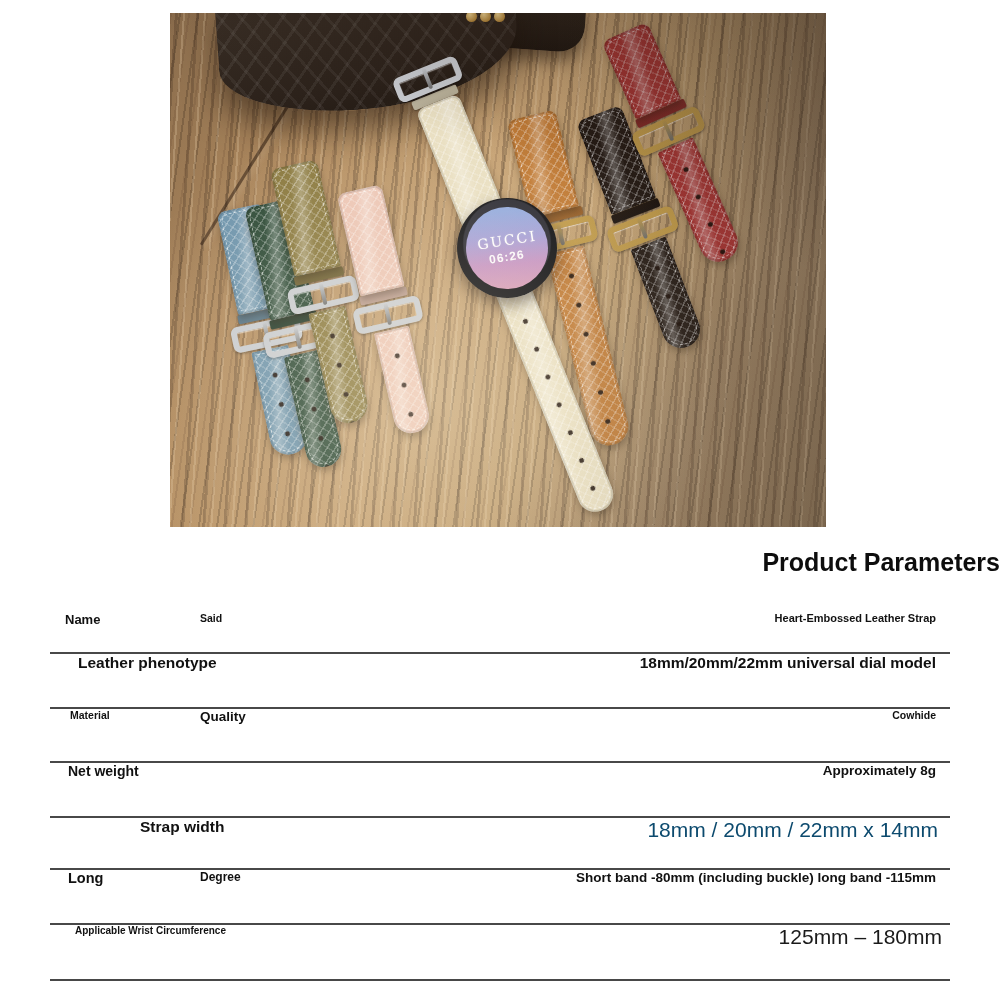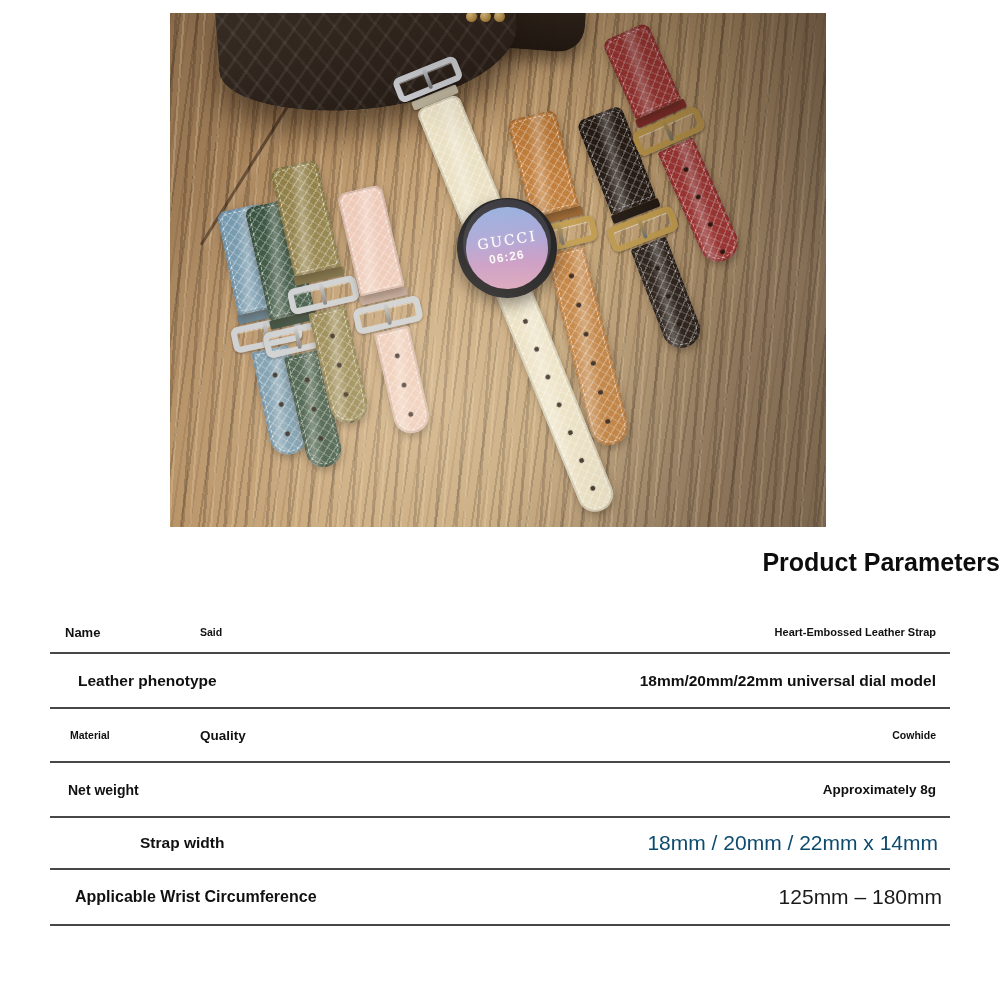--- a/index.html
+++ b/index.html
@@ -95,31 +95,31 @@
   }
   .watch-brand{color:#fff;font-family:"DejaVu Serif",serif;font-size:14px;letter-spacing:2px;
     transform:rotate(-9deg);text-shadow:0 0 2px rgba(255,255,255,.35);}
   .watch-time{color:#fff;font-size:12px;font-weight:bold;letter-spacing:1px;margin-top:2px;
     transform:rotate(-9deg);opacity:.95;}
 
   
   .title{position:absolute;top:548px;left:0;width:1000px;text-align:right;
     font-size:25px;font-weight:bold;color:#0d0d0d;}
   .params{position:absolute;left:50px;top:612px;width:900px;}
-  .prow{position:relative;border-bottom:2px solid #484848;display:flex;align-items:center;}
+  .prow{position:relative;border-bottom:2px solid #484848;display:flex;align-items:flex-start;}
   .lbl{font-weight:bold;white-space:nowrap;}
   .lbl2{position:absolute;left:150px;font-weight:bold;white-space:nowrap;}
   .val{position:absolute;right:14px;font-weight:bold;white-space:nowrap;}
   .r1{height:40px}.r1 .lbl{font-size:13px;margin-left:15px}.r1 .lbl2{font-size:10.5px}.r1 .val{font-size:11px}
   .r2{height:53px}.r2 .lbl{font-size:15.5px;margin-left:28px}.r2 .val{font-size:15.5px}
   .r3{height:52px}.r3 .lbl{font-size:10.5px;margin-left:20px}.r3 .lbl2{font-size:13.5px}.r3 .val{font-size:10.5px}
   .r4{height:53px}.r4 .lbl{font-size:14px;margin-left:18px}.r4 .val{font-size:13.5px}
   .r5{height:50px}.r5 .lbl{font-size:15.5px;margin-left:90px}.r5 .val{font-size:21px;font-weight:400;color:#0c4a6e;right:12px}
   .r6{height:53px}.r6 .lbl{font-size:14.5px;margin-left:18px}.r6 .lbl2{font-size:12px}.r6 .val{font-size:13.5px}
-  .r7{height:54px}.r7 .lbl{font-size:16px;margin-left:25px}.r7 .val{font-size:21px;font-weight:400;color:#1a1a1a;right:8px}
+  .r7{height:54px}.r7 .lbl{font-size:10px;margin-left:25px}.r7 .val{font-size:21px;font-weight:400;color:#1a1a1a;right:8px}
 </style>
 </head>
 <body>
 
 <div class="photo">
   <div class="plank-seam"></div>
   <div class="bag"></div>
   <div class="bag-flap"></div>
   <div class="bag-chain">
     <span></span>
@@ -221,17 +221,22 @@
     <span class="val">Cowhide</span>
   </div>
   <div class="prow r4">
     <span class="lbl">Net weight</span>
     <span class="val">Approximately 8g</span>
   </div>
   <div class="prow r5">
     <span class="lbl">Strap width</span>
     <span class="val">18mm / 20mm / 22mm x 14mm</span>
   </div>
+  <div class="prow r6">
+    <span class="lbl">Long</span>
+    <span class="lbl2">Degree</span>
+    <span class="val">Short band -80mm (including buckle) long band -115mm</span>
+  </div>
   <div class="prow r7">
     <span class="lbl">Applicable Wrist Circumference</span>
     <span class="val">125mm – 180mm</span>
   </div>
 </div>
 
 </body></html>

